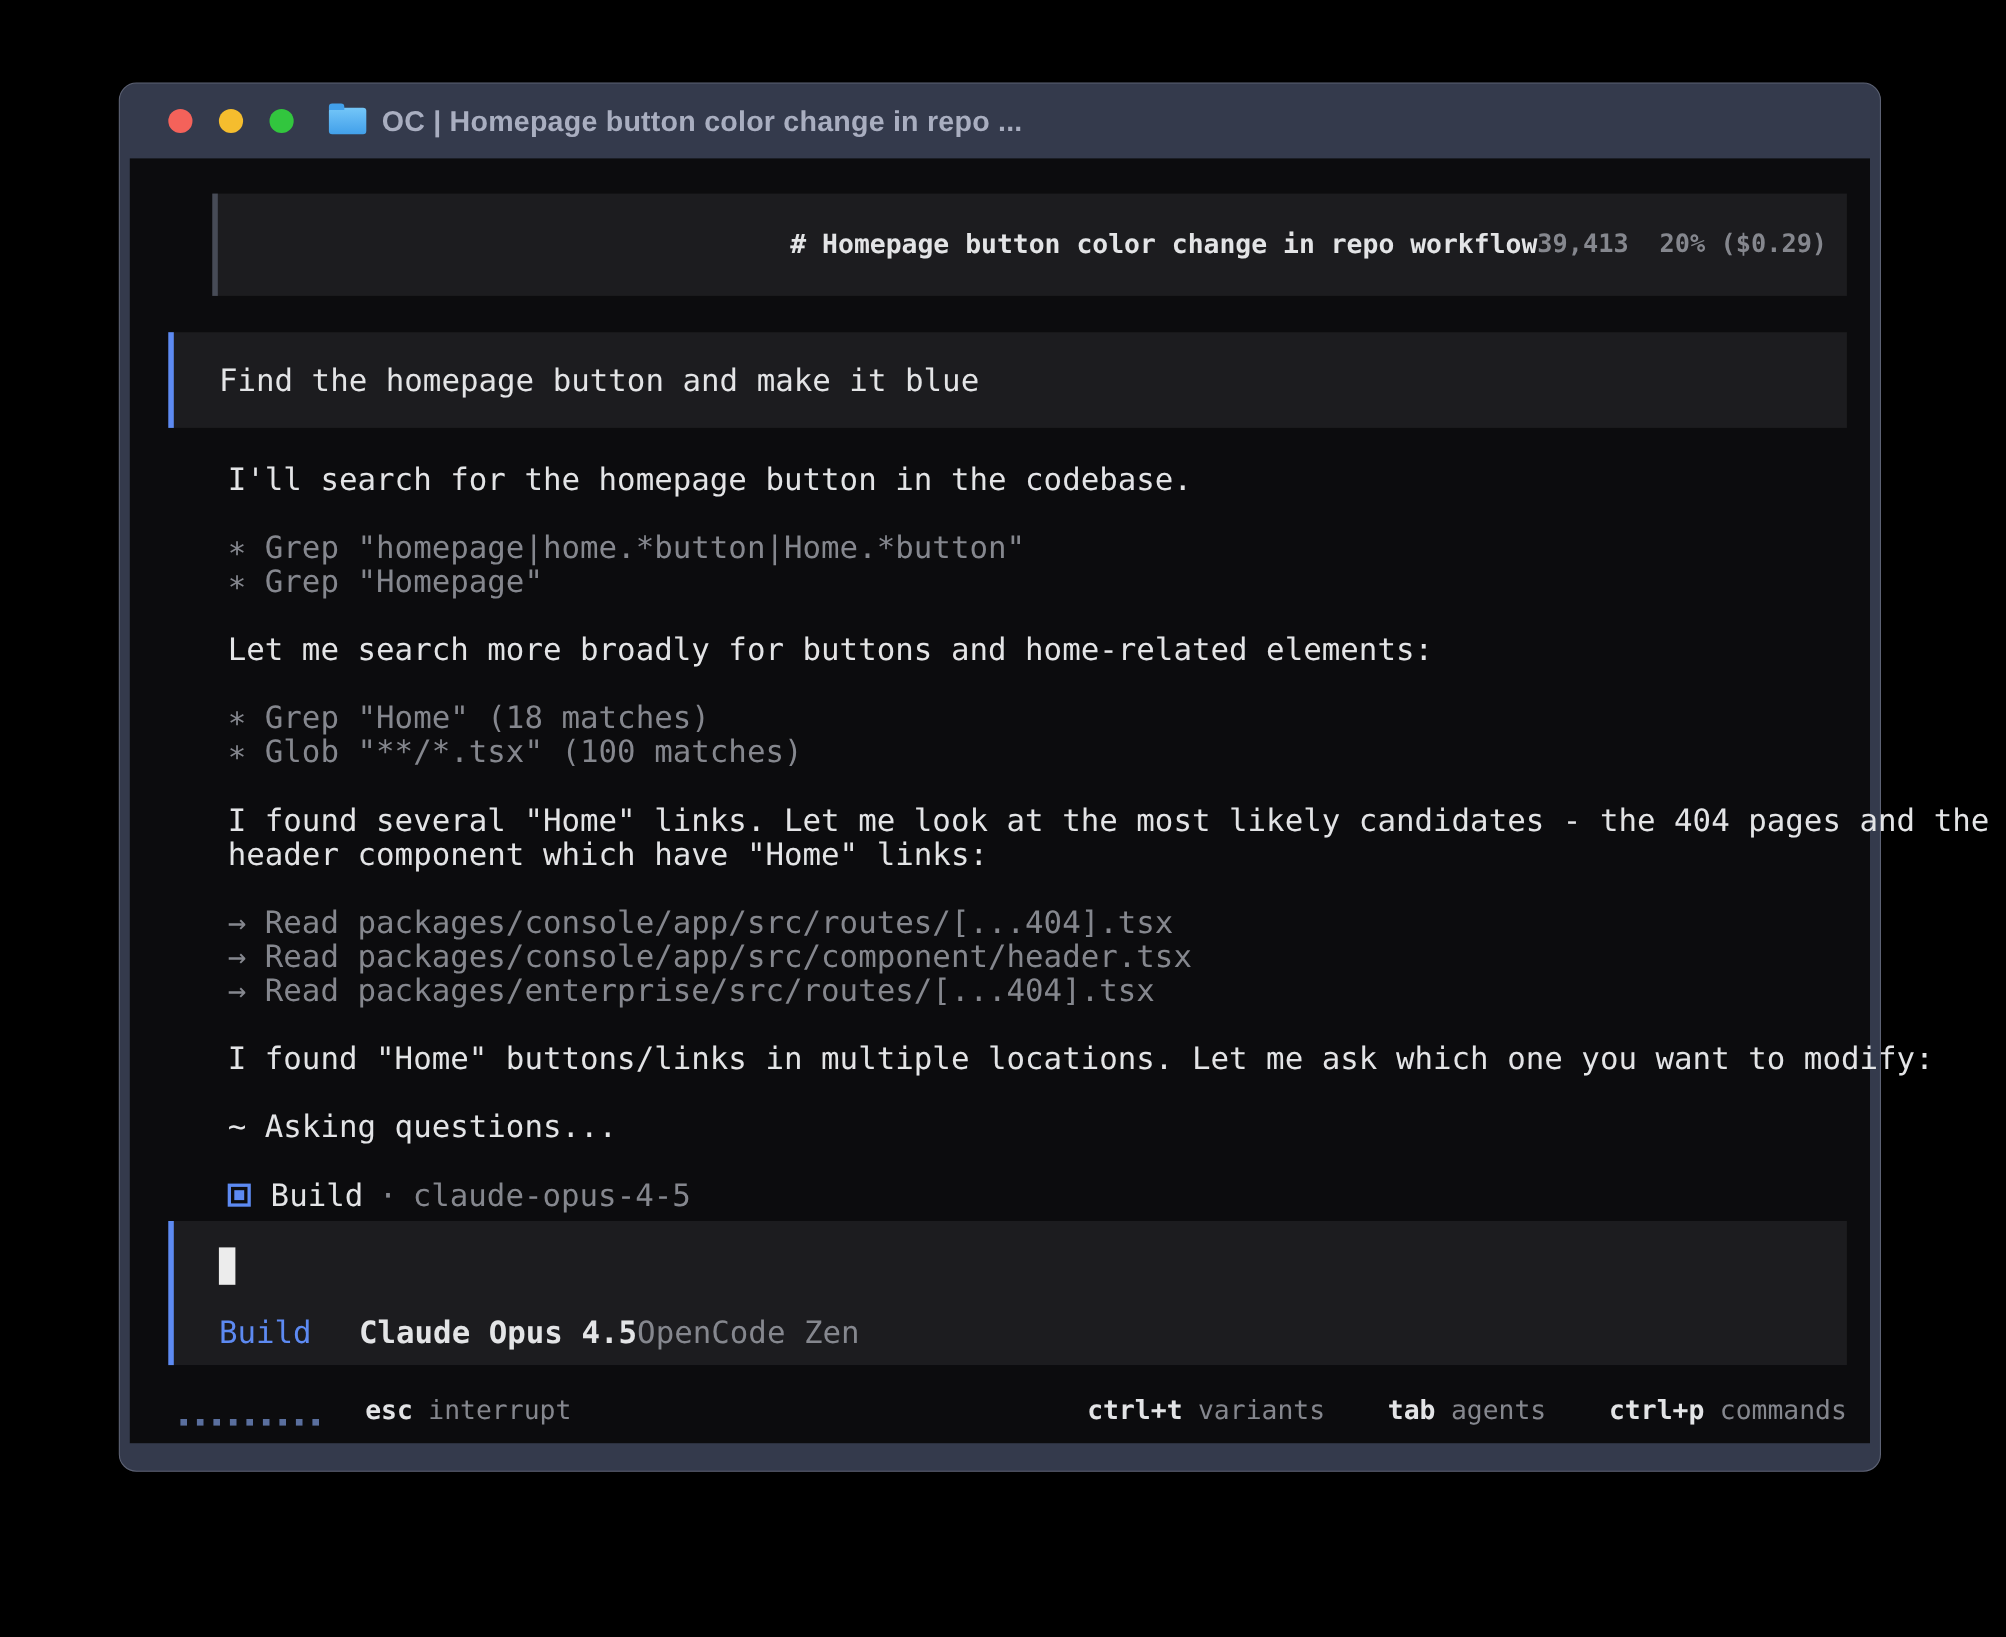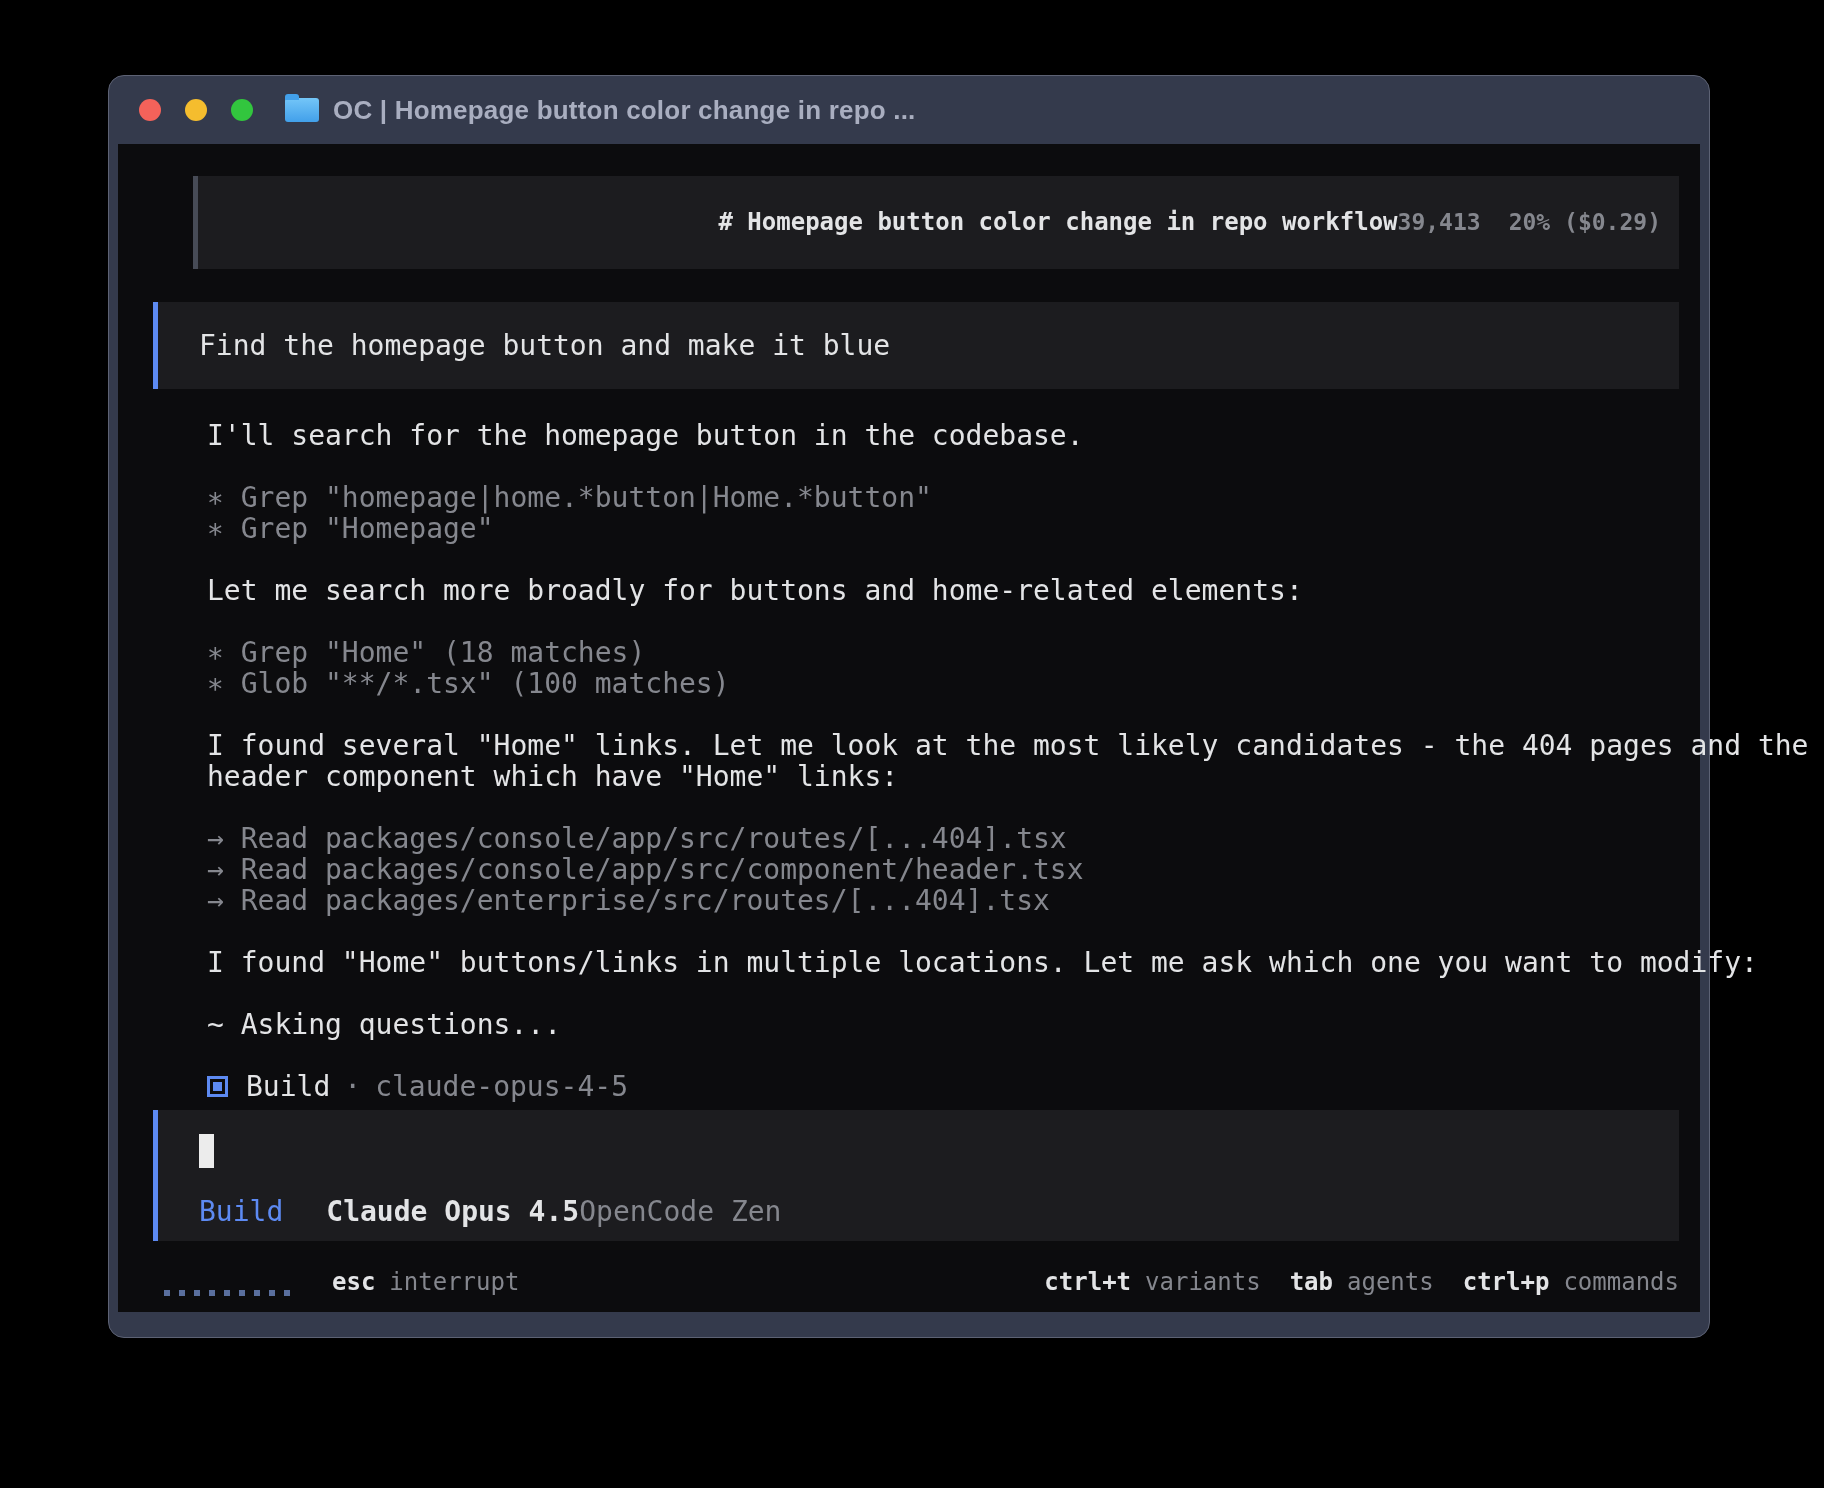--- a/index.html
+++ b/index.html
@@ -6,21 +6,21 @@
     --accent:#5d8af2; --text:#e3e4e6; --muted:#85878e; --bg:#0c0c0e;
     --block:#1c1c1f; --frame:#343a4c; --frame-border:#5d6274; --titlebar-text:#a9aec0;
   }
   *{margin:0;padding:0;box-sizing:border-box;}
   html,body{width:1824px;height:1488px;background:#000;overflow:hidden;}
   body{font-family:"DejaVu Sans Mono",monospace;}
 
   .window{position:absolute;left:108px;top:75px;width:1602px;height:1263px;
     background:var(--frame);border:1px solid var(--frame-border);border-radius:16px;
     box-shadow:0 18px 50px rgba(0,0,0,.8);}
-  .titlebar{position:absolute;left:4px;top:0;width:100%;height:68px;display:flex;align-items:center;}
+  .titlebar{position:absolute;left:18px;top:0;width:100%;height:68px;display:flex;align-items:center;}
   .traffic{display:flex;gap:24px;margin-left:26px;}
   .light{width:22px;height:22px;border-radius:50%;}
   .light.red{background:#f4625a;}
   .light.yellow{background:#f5bd2e;}
   .light.green{background:#32c63e;}
   .folder{position:relative;width:34px;height:24px;margin-left:32px;
     background:linear-gradient(#74c6f8,#42a0ea);border-radius:3px;}
   .folder::before{content:"";position:absolute;left:0;top:-4px;width:14px;height:6px;
     background:#42a0ea;border-radius:3px 3px 0 0;}
   .titletext{margin-left:14px;font-family:"Liberation Sans",sans-serif;font-weight:700;
@@ -52,21 +52,21 @@
   .modelrow{margin-top:28px;display:flex;}
   .modelrow .agent{color:var(--accent);margin-right:43px;}
   .modelrow .model{color:var(--text);font-weight:700;margin-right:0;}
   .modelrow .provider{color:var(--muted);}
 
   .footer{margin-top:24px;height:31px;display:flex;align-items:flex-end;font-size:24px;}
   .spinner{display:flex;gap:9px;margin-left:11px;margin-right:42px;}
   .dot{width:6px;height:6px;background:#5a6f9e;}
   .hint .key{color:var(--text);font-weight:700;}
   .hint .lab{color:var(--muted);margin-left:14px;}
-  .footer-right{margin-left:auto;display:flex;}
+  .footer-right{margin-left:auto;display:flex;gap:28px;}
   .footer-right .hint{margin-left:29px;}
 </style>
 </head>
 <body>
 
 <div class="window">
   <div class="titlebar">
     <div class="traffic">
       <div class="light red"></div>
       <div class="light yellow"></div>

